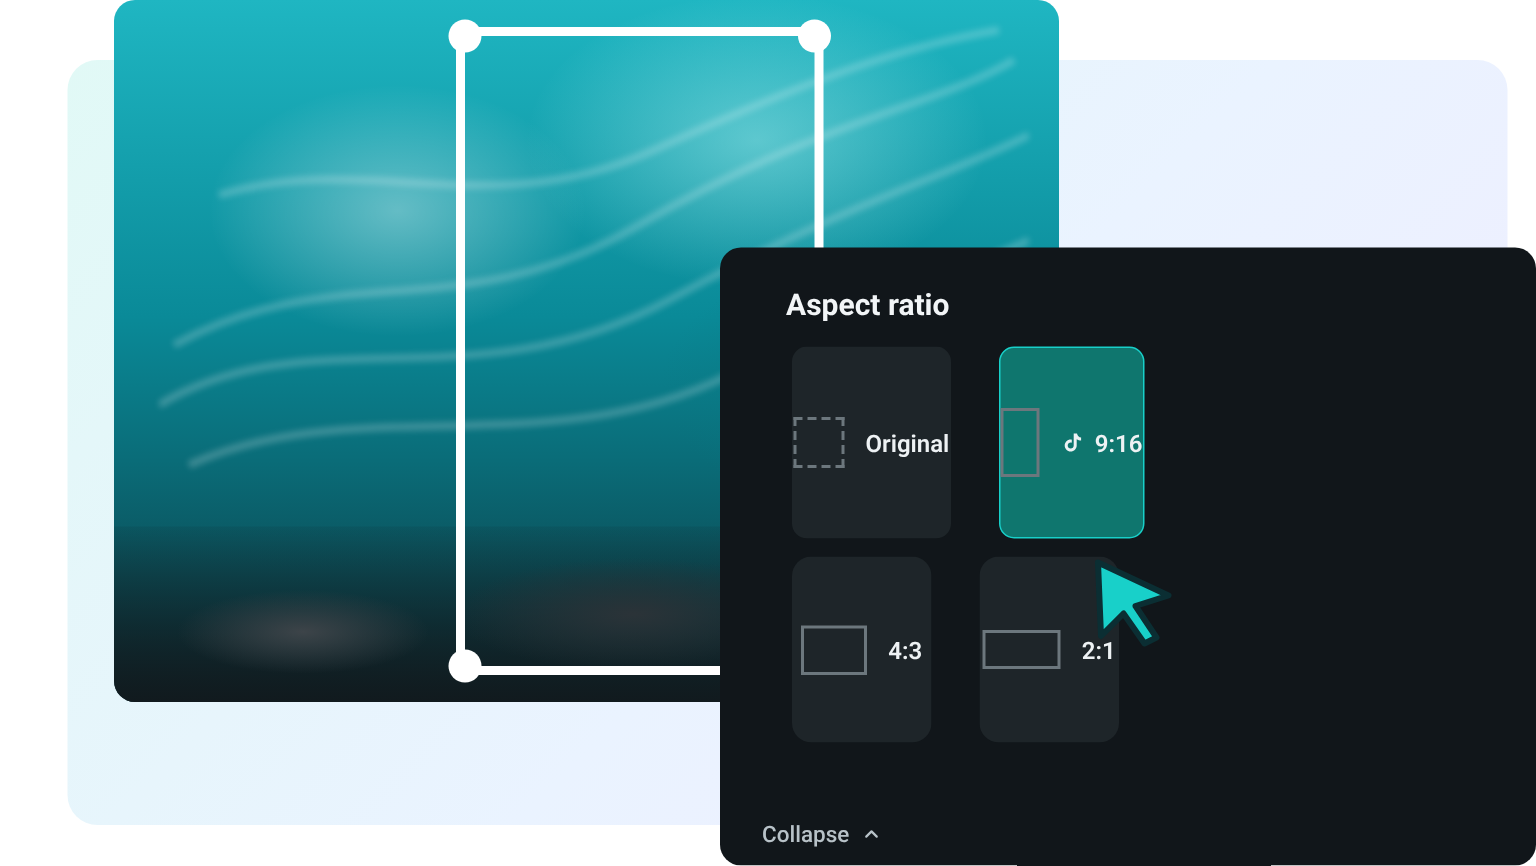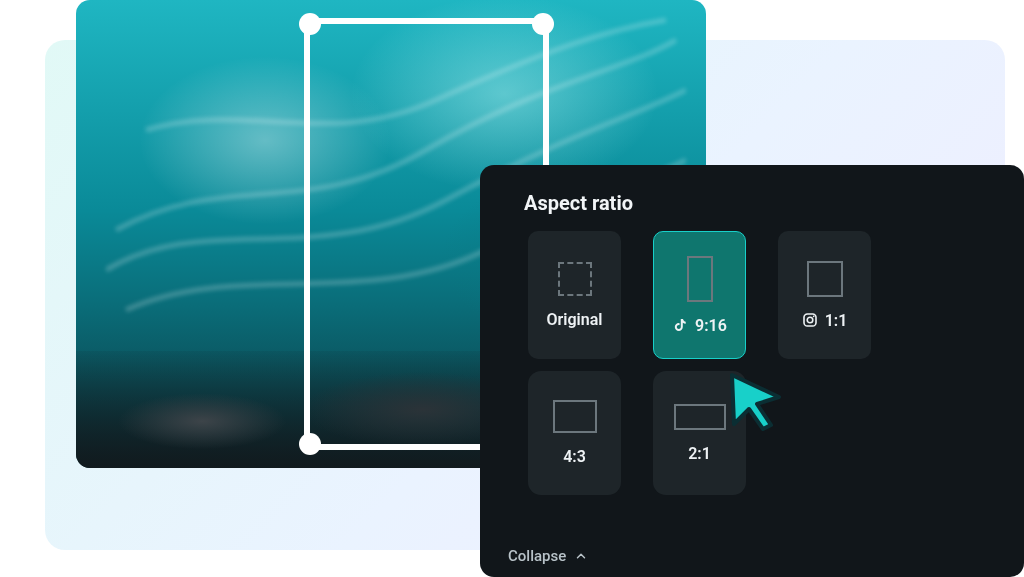--- a/index.html
+++ b/index.html
@@ -88,21 +88,21 @@
   .ratio-grid {
     display: grid;
     grid-template-columns: repeat(4, 1fr);
     gap: 12px;
   }
   .ratio-tile {
     height: 128px;
     background: #1e2529;
     border-radius: 10px;
     display: flex;
-    flex-direction: column;
+    flex-direction: row;
     align-items: center;
     justify-content: center;
     gap: 14px;
     border: 1px solid transparent;
     cursor: pointer;
     margin-left: 20px;
   }
   .ratio-tile.selected {
     border-color: #18d0c9;
     background: #0f766e;
@@ -193,33 +193,20 @@
         <span class="plat-icon">
           <svg width="16" height="16" viewBox="0 0 24 24" fill="#eef2f4">
               <path d="M16.5 3c.4 2.2 2 3.8 4.1 4.1v3c-1.6 0-3.1-.5-4.4-1.4v6.4c0 3.3-2.7 6-6 6s-6-2.7-6-6 2.7-6 6-6c.4 0 .8 0 1.1.1v3.1c-.4-.1-.7-.2-1.1-.2-1.6 0-3 1.3-3 3s1.3 3 3 3 3-1.3 3-3V3h3.3z"></path>
             </svg>
         </span>
         <span>9:16</span>
       </div>
     </div>
 
 
-    <div class="ratio-tile">
-      <div class="ratio-shape" style="width:36px;height:36px;"></div>
-      <div class="ratio-label">
-        <span class="plat-icon">
-          <svg width="16" height="16" viewBox="0 0 24 24" fill="none" stroke="#eef2f4" stroke-width="2.4">
-              <rect x="3" y="3" width="18" height="18" rx="5"></rect>
-              <circle cx="12" cy="12" r="4.2"></circle>
-              <circle cx="17.5" cy="6.5" r="1.3" fill="#eef2f4" stroke="none"></circle>
-            </svg>
-        </span>
-        <span>1:1</span>
-      </div>
-    </div>
 
   </div>
 
   <div class="row2">
 
     <div class="ratio-tile">
       <div class="ratio-shape" style="width:44px;height:33px;"></div>
       <div class="ratio-label">
         <span>4:3</span>
       </div>

